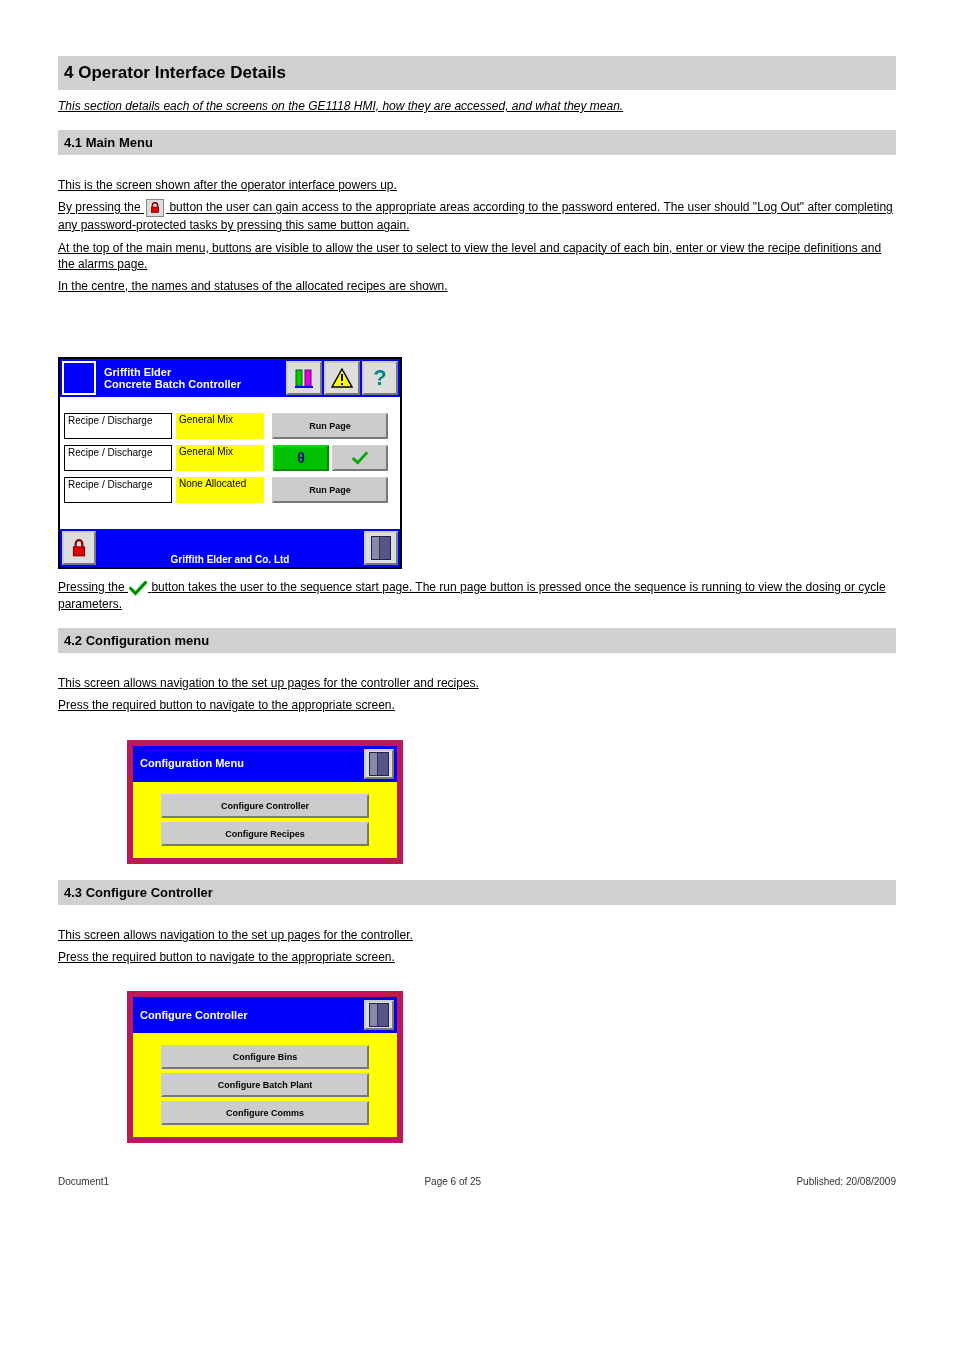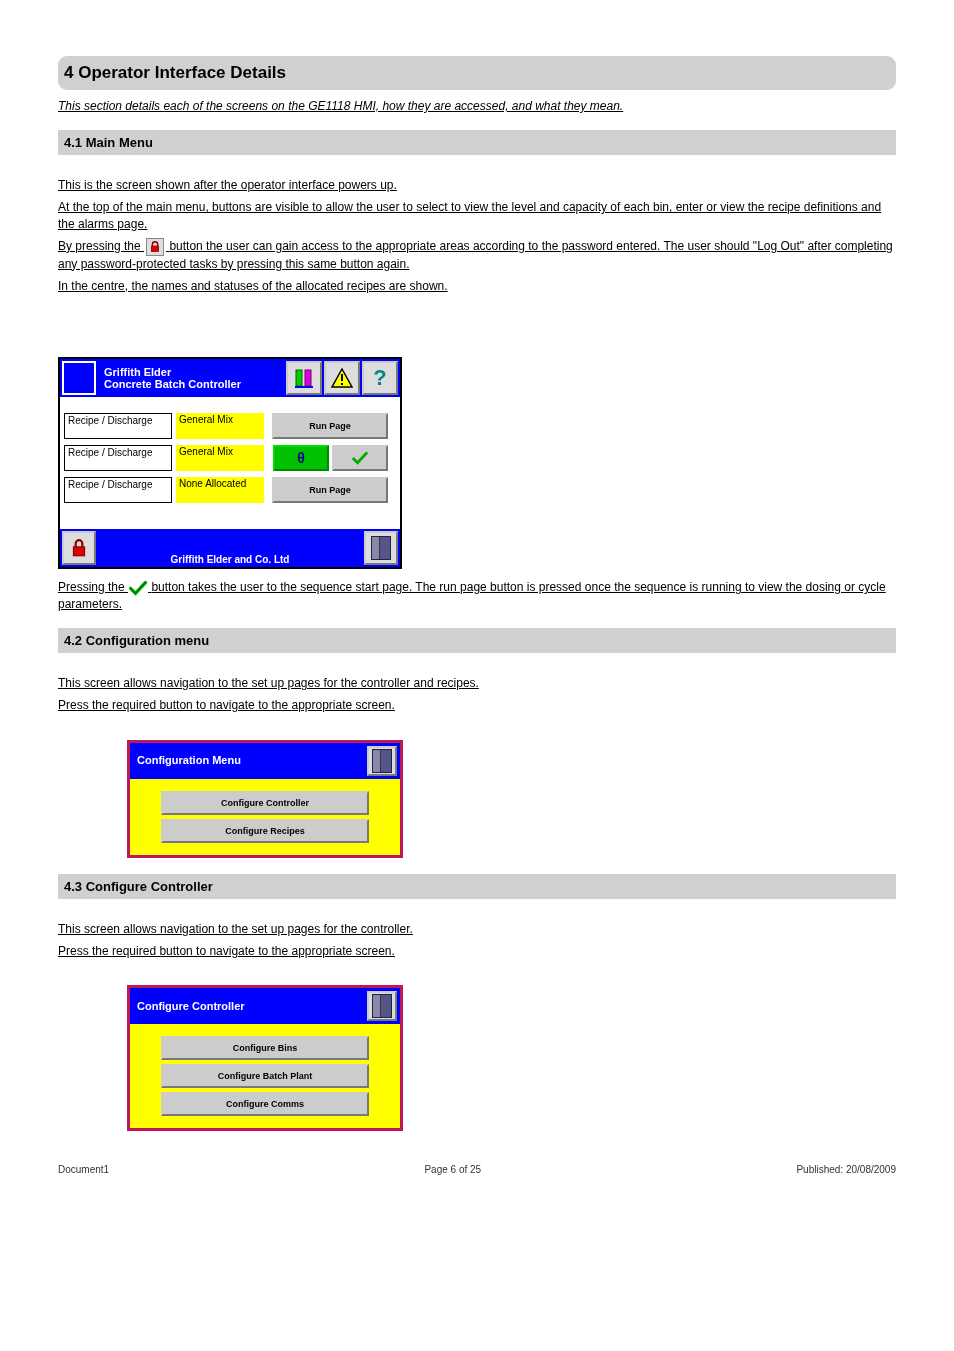--- a/index.html
+++ b/index.html
@@ -12,21 +12,20 @@
     padding: 40px 58px 60px 58px;
     position: relative;
   }
   h1.section-bar {
     background: #d0d0d0;
     font-size: 17px;
     font-weight: bold;
     padding: 7px 6px;
     margin-top: 16px;
     margin-bottom: 0;
-    border-radius: 9px;
   }
   h2.subsection-bar {
     background: #d0d0d0;
     font-size: 13px;
     font-weight: bold;
     padding: 5px 6px;
     margin-top: 16px;
     margin-bottom: 16px;
   }
   p { margin: 6px 0; line-height: 1.35; text-decoration: underline; }
@@ -146,21 +145,21 @@
   }
   .door-icon {
     width: 20px; height: 24px;
     background: linear-gradient(90deg, #88a 0 40%, #334 40% 45%, #558 45% 100%);
     border: 1px solid #224;
   }
 
   
   .mini-panel {
     width: 276px;
-    border: 3px solid #be185d;
+    border: 6px solid #be185d;
     margin-left: auto;
   }
   .mp-titlebar {
     background: #0000ff;
     height: 36px;
     display: flex;
     justify-content: space-between;
     align-items: center;
     padding: 2px 3px;
   }
@@ -195,31 +194,31 @@
 <body>
 
 <h1 class="section-bar">4 Operator Interface Details</h1>
 <p class="intro">This section details each of the screens on the GE1118 HMI, how they are accessed, and what they mean.</p>
 
 <h2 class="subsection-bar">4.1 Main Menu</h2>
 
 <div class="two-col">
   <div class="left-col">
     <p>This is the screen shown after the operator interface powers up.</p>
-    <p>At the top of the main menu, buttons are visible to allow the user to select to view the level and capacity of each bin, enter or view the recipe definitions and the alarms page.</p>
     <p>
       <span>By pressing the </span>
       <span class="inline-lock">
         <svg viewBox="0 0 16 16">
             <rect x="4" y="7" width="8" height="6" fill="#d00" stroke="#800"></rect>
             <path d="M5 7 V5 a3 3 0 0 1 6 0 V7" fill="none" stroke="#800" stroke-width="1.6"></path>
           </svg>
       </span>
       <span> button the user can gain access to the appropriate areas according to the password entered. The user should "Log Out" after completing any password-protected tasks by pressing this same button again.</span>
     </p>
+    <p>At the top of the main menu, buttons are visible to allow the user to select to view the level and capacity of each bin, enter or view the recipe definitions and the alarms page.</p>
     <p>In the centre, the names and statuses of the allocated recipes are shown.</p>
   </div>
 
   <div class="right-col">
 
     <div class="panel-main">
       <div class="pm-titlebar">
         <div class="pm-logo-box"></div>
         <div class="pm-title-txt">
           <span>Griffith Elder</span><br>

